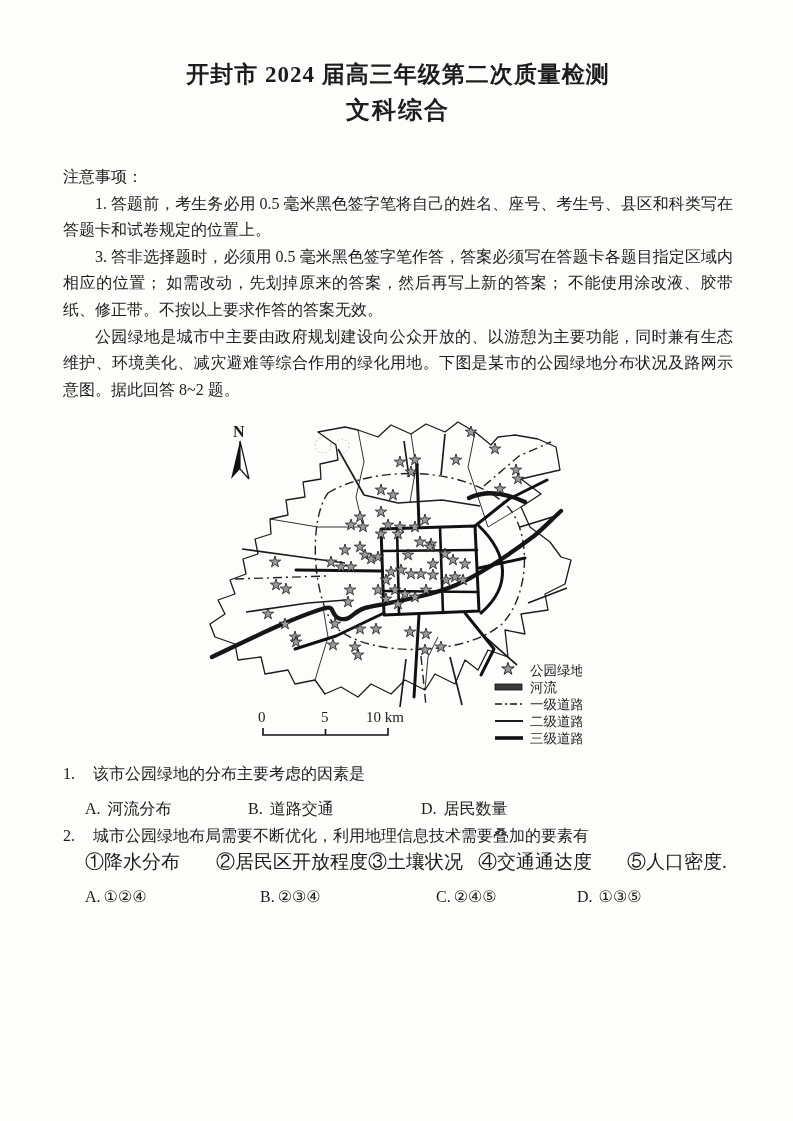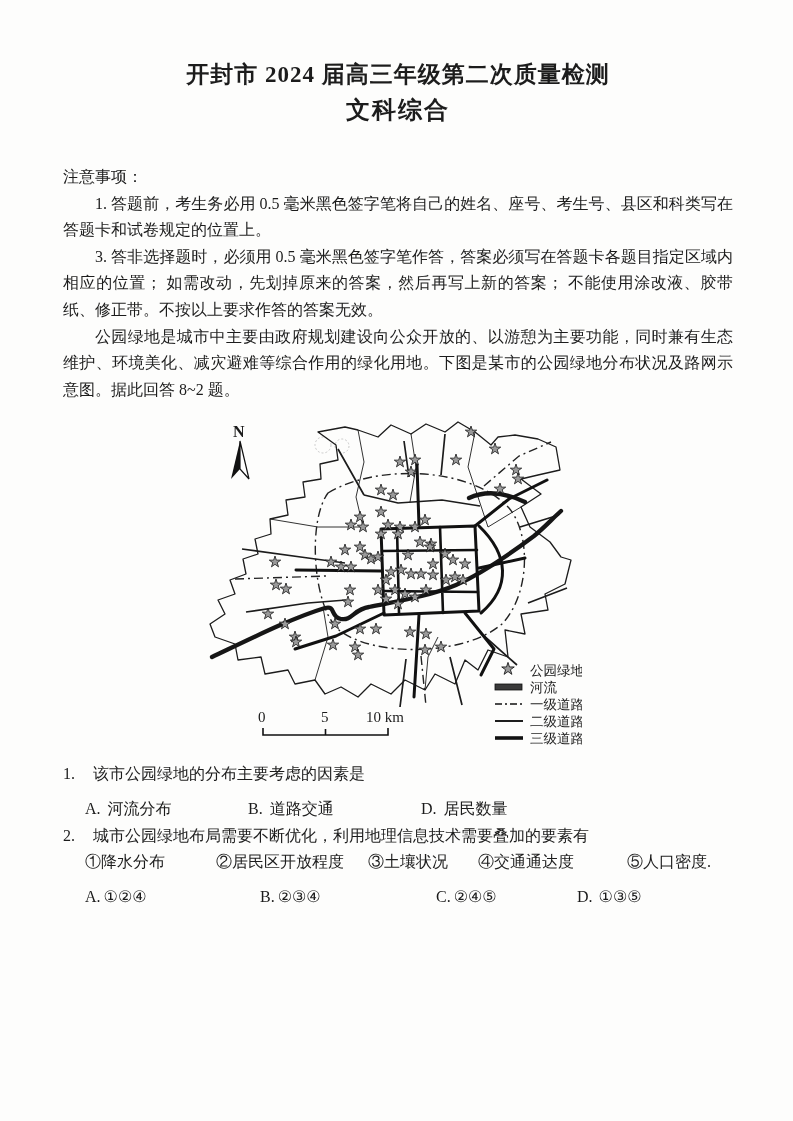--- a/index.html
+++ b/index.html
@@ -47,21 +47,21 @@
   }
 
   
   .questions { margin-top: 2px; }
   .qrow { display: flex; font-size: 16px; line-height: 26.6px; }
   .qnum { width: 30px; flex: none; }
   .qstem { flex: 1; text-align: justify; }
   .optrow { display: flex; font-size: 16px; line-height: 26.6px; padding-left: 22px; }
   .opt { white-space: nowrap; margin-top: 8px; }
   .opt .lbl { margin-right: 7px; }
-  .subrow { display: flex; font-size: 16px; line-height: 26.6px; padding-left: 22px; }
+  .subrow { display: flex; font-size: 19px; line-height: 26.6px; padding-left: 22px; }
   .subrow span { white-space: nowrap; }
 </style>
 </head>
 <body>
 
 <div class="page">
 
   <h1 class="title">开封市 2024 届高三年级第二次质量检测</h1>
   <h2 class="subtitle">文科综合</h2>
 

